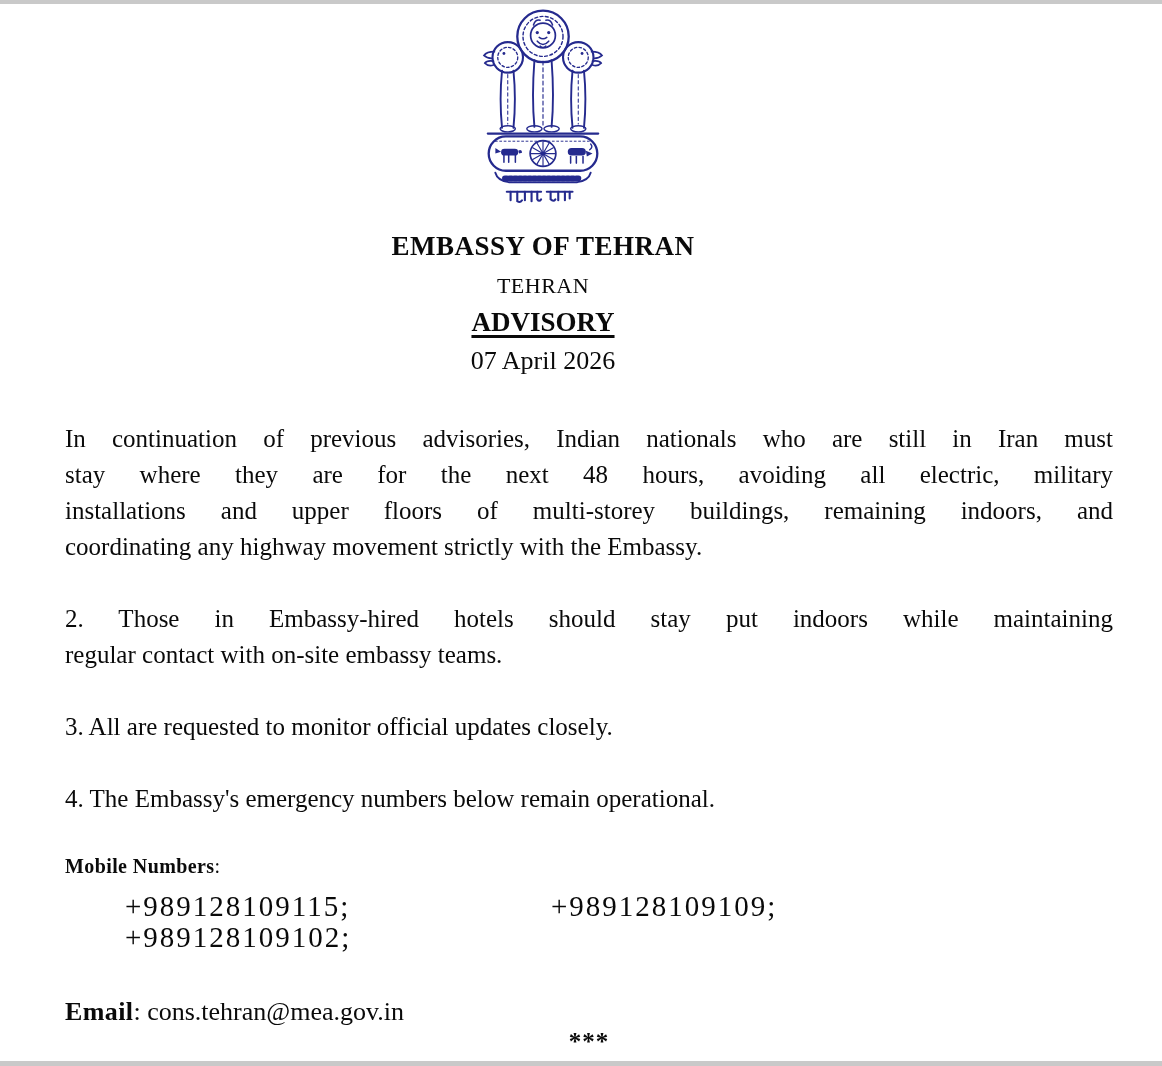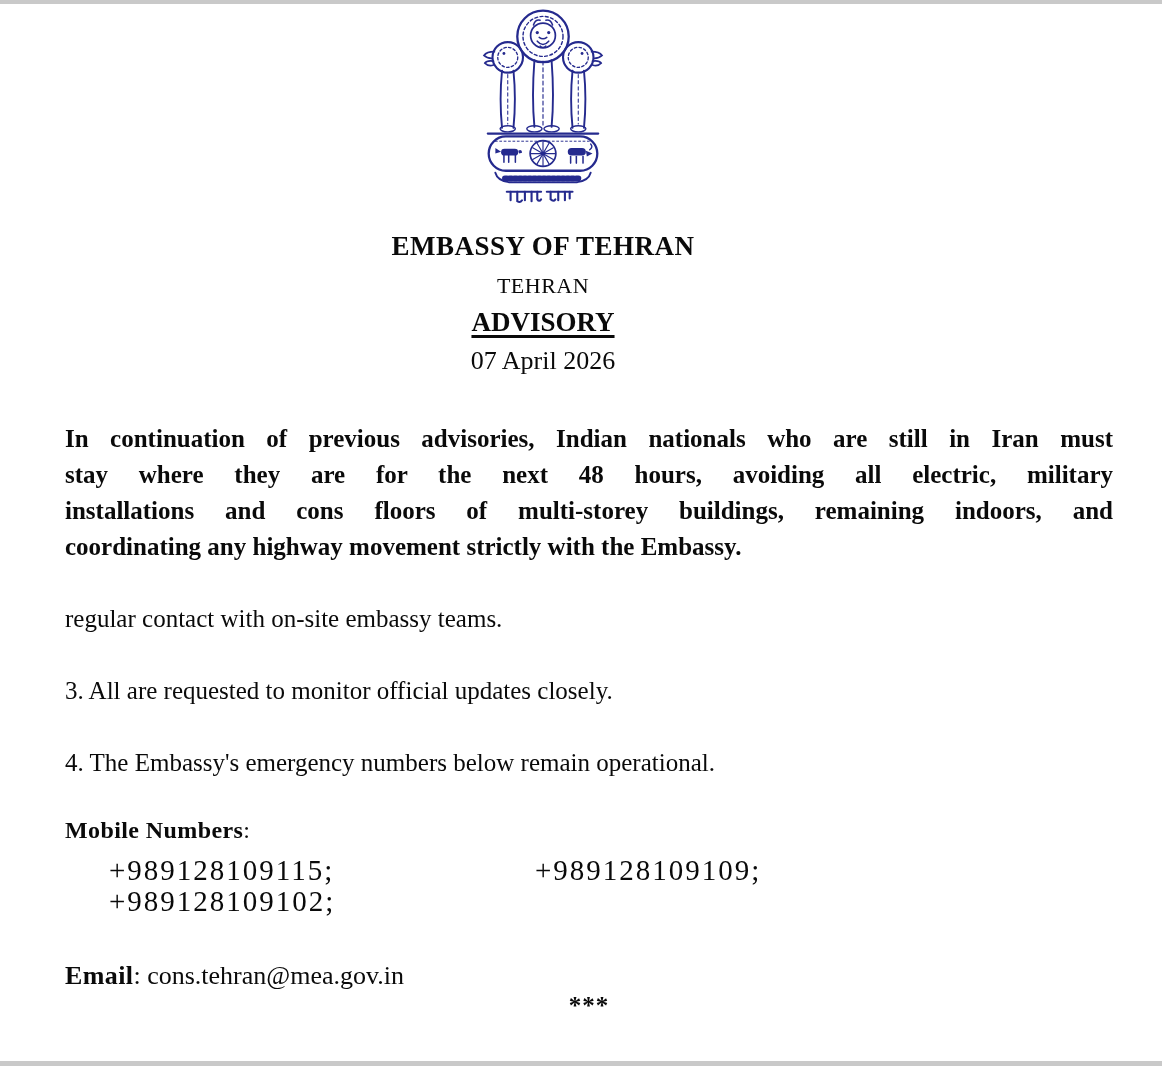--- a/index.html
+++ b/index.html
@@ -25,31 +25,31 @@
   .emblem-wrap{margin-top:4px;}
   .emblem-wrap svg{display:block;margin:0 auto;color:var(--emblem-color);}
   .doc-title{font-size:27px;line-height:28px;font-weight:bold;margin-top:26px;letter-spacing:.5px;}
   .doc-subtitle{font-size:22px;line-height:24px;margin-top:14px;letter-spacing:.5px;}
   .doc-type{font-size:27px;line-height:30px;font-weight:bold;margin-top:9px;}
   .doc-type span{text-decoration:underline;text-decoration-thickness:2.5px;text-underline-offset:4px;text-align:center;}
   .doc-date{font-size:26px;line-height:28px;margin-top:10px;}
 
   .body-text{font-size:25px;line-height:36px;}
   .para{margin:0;}
-  .para.p1{margin-top:46px;font-weight:bold;}
+  .para.p1{margin-top:46px;}
   .para.p2{margin-top:36px;}
   .para.p3{margin-top:36px;}
   .para.p4{margin-top:36px;}
   .jline{display:block;text-align:justify;text-align-last:justify;}
   .jline-last{display:block;text-align:center;text-align-last:left;}
 
-  .mobile-label{font-size:24px;line-height:30px;margin-top:34px;}
+  .mobile-label{font-size:20px;line-height:30px;margin-top:34px;}
   .mobile-label b{font-weight:bold;letter-spacing:.4px;}
   .numbers-grid{
-    margin-top:10px;margin-left:44px;
+    margin-top:10px;margin-left:60px;
     display:grid;grid-template-columns:426px auto;row-gap:0;
   }
   .phone{font-size:29px;line-height:31px;letter-spacing:2px;white-space:nowrap;}
 
   .email-line{font-size:26px;line-height:30px;margin-top:44px;}
   .email-line b{font-weight:bold;letter-spacing:.4px;}
 
   .end-mark{font-size:25px;line-height:20px;font-weight:bold;text-align:center;margin-top:5px;letter-spacing:1px;}
 </style>
 </head>
@@ -163,25 +163,26 @@
     <div class="doc-subtitle">TEHRAN</div>
     <div class="doc-type"><span>ADVISORY</span></div>
     <div class="doc-date">07 April 2026</div>
   </div>
 
   <div class="body-text">
 
     <p class="para p1">
       <span class="jline">In continuation of previous advisories, Indian nationals who are still in Iran must</span>
       <span class="jline">stay where they are for the next 48 hours, avoiding all electric, military</span>
-      <span class="jline">installations and cons floors of multi-storey buildings, remaining indoors, and</span>
+      <span class="jline">installations and upper floors of multi-storey buildings, remaining indoors, and</span>
       <span class="jline-last">coordinating any highway movement strictly with the Embassy.</span>
     </p>
 
     <p class="para p2">
+      <span class="jline">2. Those in Embassy-hired hotels should stay put indoors while maintaining</span>
       <span class="jline-last">regular contact with on-site embassy teams.</span>
     </p>
 
     <p class="para p3">3. All are requested to monitor official updates closely.</p>
 
     <p class="para p4">4. The Embassy's emergency numbers below remain operational.</p>
 
     <div class="mobile-label"><b>Mobile Numbers</b><span>:</span></div>
 
     <div class="numbers-grid">

